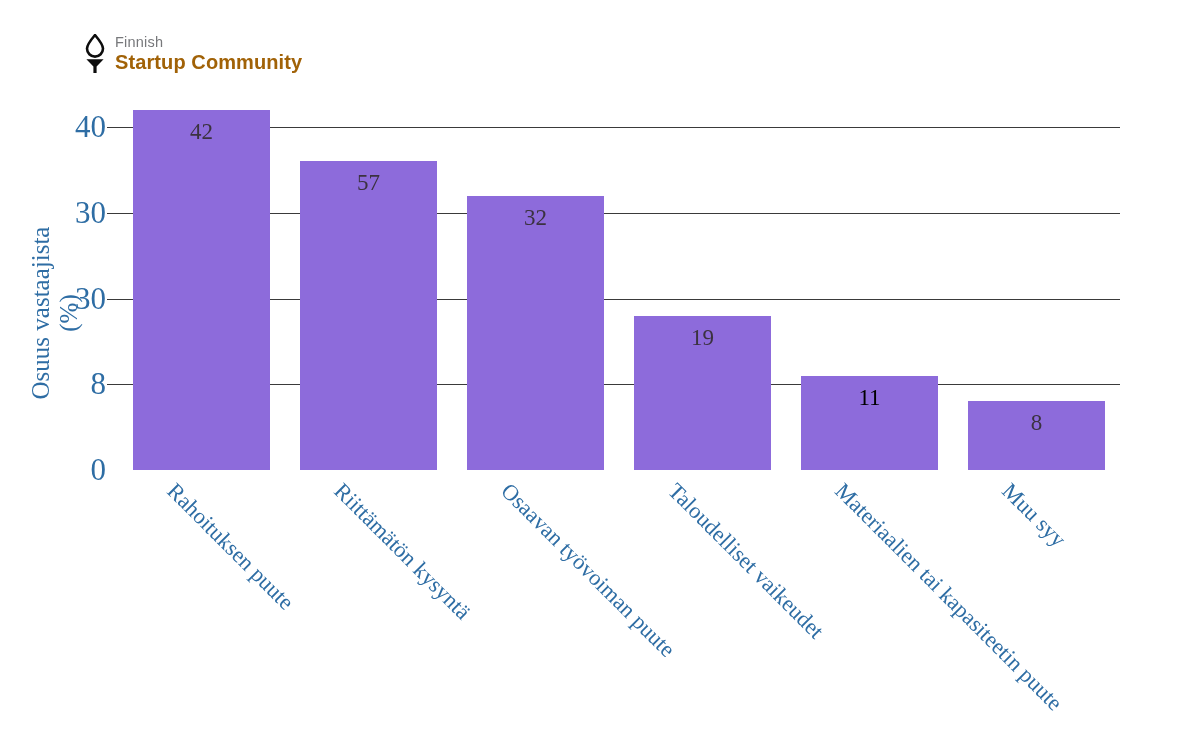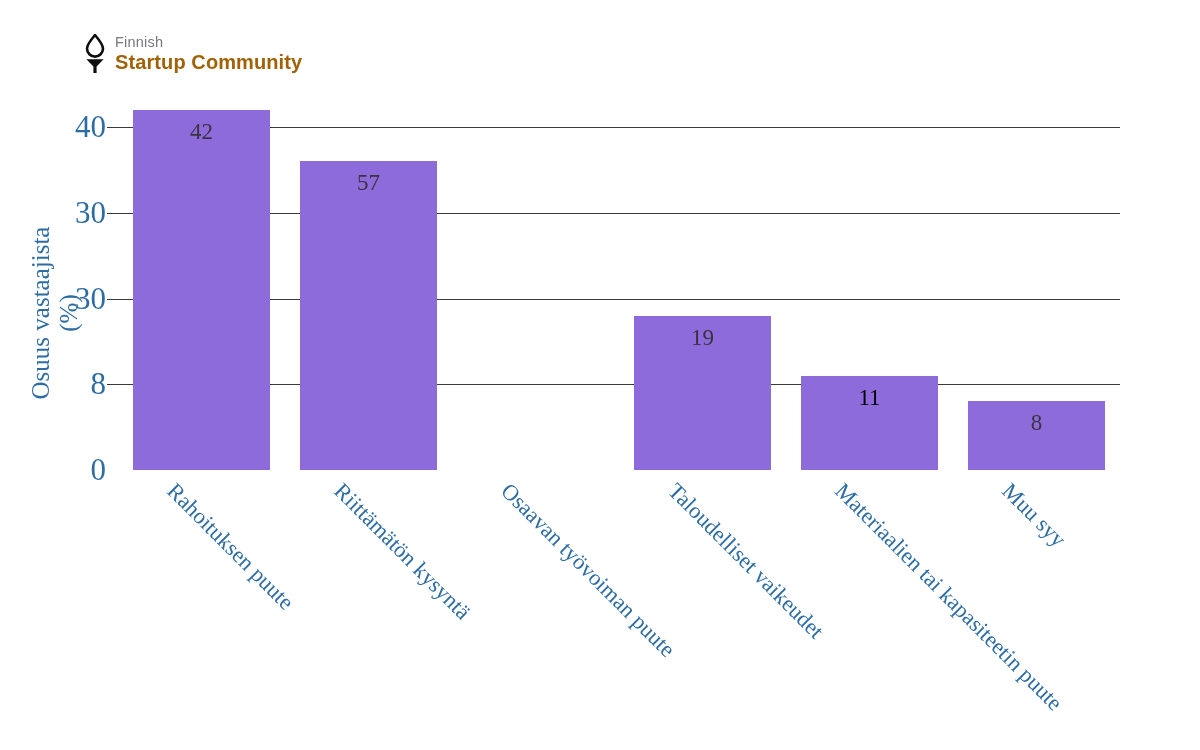--- a/index.html
+++ b/index.html
@@ -162,20 +162,24 @@
 
   <div id="bars">
       <div class="bar-slot" style="left: 0px; width: 167px;">
         <div class="bar" title="Rahoituksen puute: 42" style="left: 15.03px; width: 136.94px; top: 109.85px; height: 360.15px; background: rgb(141, 107, 219);"></div>
         <div class="bar-value" style="top: 118.85px; color: rgb(59, 50, 64);">42</div>
       </div>
       <div class="bar-slot" style="left: 167px; width: 167px;">
         <div class="bar" title="Riittämätön kysyntä: 36" style="left: 15.03px; width: 136.94px; top: 161.3px; height: 308.7px; background: rgb(141, 107, 219);"></div>
         <div class="bar-value" style="top: 170.3px; color: rgb(59, 50, 64);">57</div>
       </div>
+      <div class="bar-slot" style="left: 334px; width: 167px;">
+        <div class="bar" title="Osaavan työvoiman puute: 32" style="left: 15.03px; width: 136.94px; top: 195.6px; height: 274.4px; background: rgb(141, 107, 219);"></div>
+        <div class="bar-value" style="top: 204.6px; color: rgb(59, 50, 64);">32</div>
+      </div>
       <div class="bar-slot" style="left: 501px; width: 167px;">
         <div class="bar" title="Taloudelliset vaikeudet: 18" style="left: 15.03px; width: 136.94px; top: 315.65px; height: 154.35px; background: rgb(141, 107, 219);"></div>
         <div class="bar-value" style="top: 324.65px; color: rgb(59, 50, 64);">19</div>
       </div>
       <div class="bar-slot" style="left: 668px; width: 167px;">
         <div class="bar" title="Materiaalien tai kapasiteetin puute: 11" style="left: 15.03px; width: 136.94px; top: 375.675px; height: 94.325px; background: rgb(141, 107, 219);"></div>
         <div class="bar-value" style="top: 384.675px; color: #000000;">11</div>
       </div>
       <div class="bar-slot" style="left: 835px; width: 167px;">
         <div class="bar" title="Muu syy: 8" style="left: 15.03px; width: 136.94px; top: 401.4px; height: 68.6px; background: rgb(141, 107, 219);"></div>

